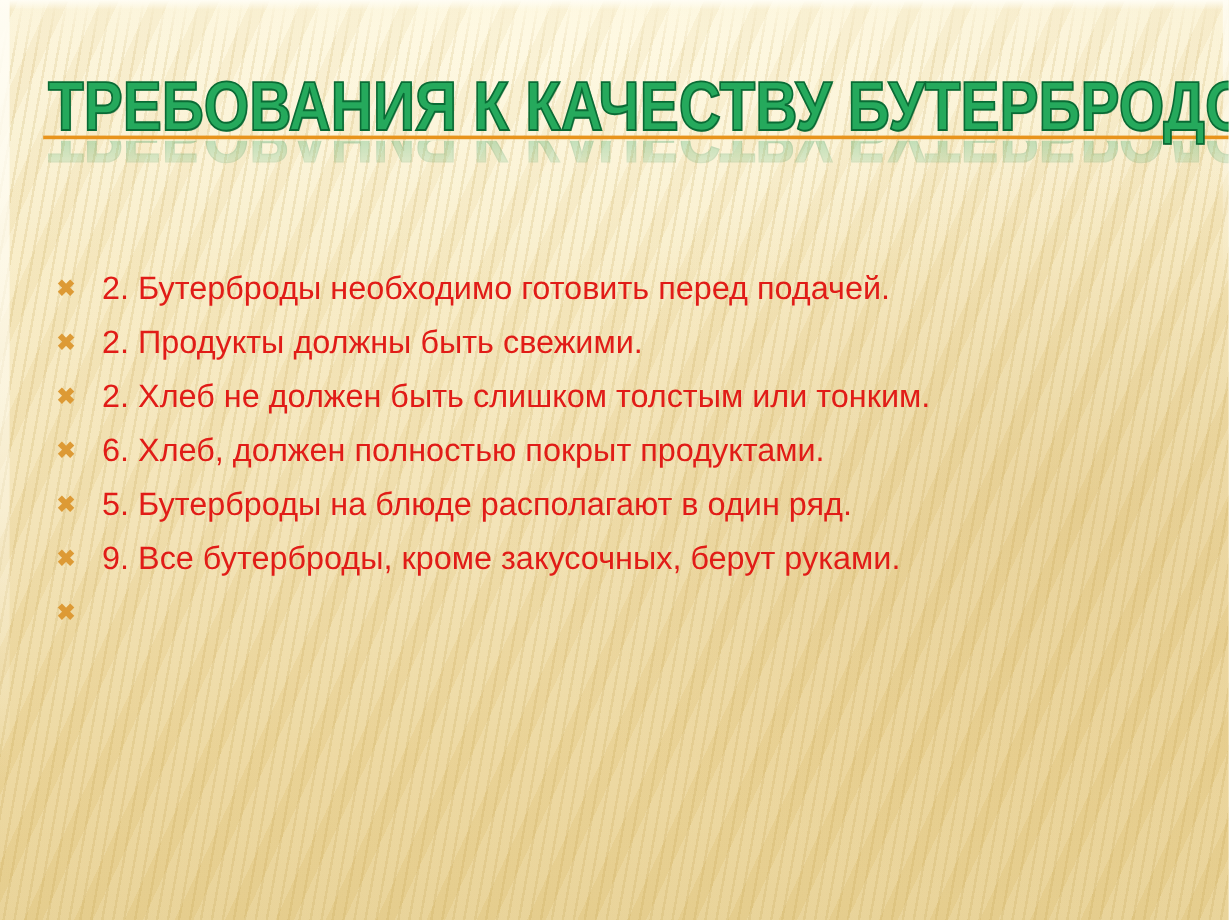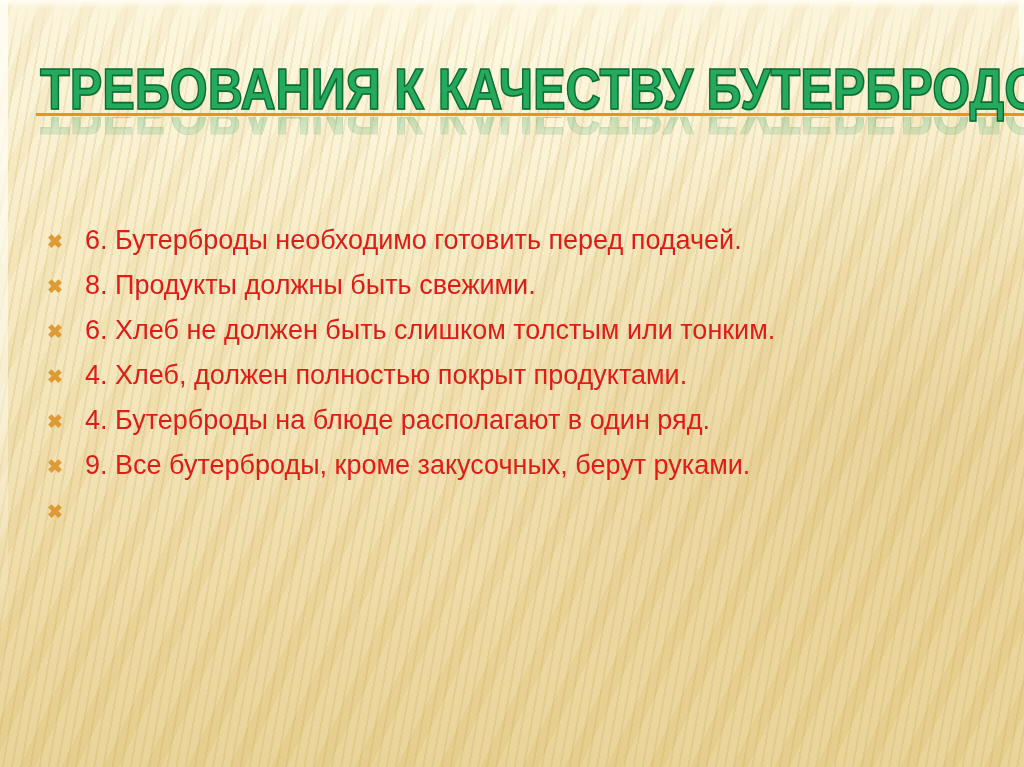--- a/index.html
+++ b/index.html
@@ -136,37 +136,37 @@
 
   <div class="title-underline"></div>
   <div class="title">ТРЕБОВАНИЯ К КАЧЕСТВУ БУТЕРБРОДОВ.</div>
   <div class="title-reflection">
     <span class="flip">ТРЕБОВАНИЯ К КАЧЕСТВУ БУТЕРБРОДОВ.</span>
   </div>
 
   <ul class="content">
     <li>
       <span class="bullet">✖</span>
-      <span>6. Бутерброды необходимо готовить перед подачей.</span>
+      <span>2. Бутерброды необходимо готовить перед подачей.</span>
     </li>
     <li>
       <span class="bullet">✖</span>
-      <span>8. Продукты должны быть свежими.</span>
+      <span>2. Продукты должны быть свежими.</span>
     </li>
     <li>
       <span class="bullet">✖</span>
-      <span>6. Хлеб не должен быть слишком толстым или тонким.</span>
+      <span>2. Хлеб не должен быть слишком толстым или тонким.</span>
     </li>
     <li>
       <span class="bullet">✖</span>
-      <span>4.  Хлеб, должен полностью покрыт продуктами.</span>
+      <span>6.  Хлеб, должен полностью покрыт продуктами.</span>
     </li>
     <li>
       <span class="bullet">✖</span>
-      <span>4. Бутерброды на блюде располагают в один ряд.</span>
+      <span>5. Бутерброды на блюде располагают в один ряд.</span>
     </li>
     <li>
       <span class="bullet">✖</span>
       <span>9.  Все бутерброды, кроме закусочных, берут руками.</span>
     </li>
     <li>
       <span class="bullet">✖</span>
     </li>
   </ul>
 </div>

